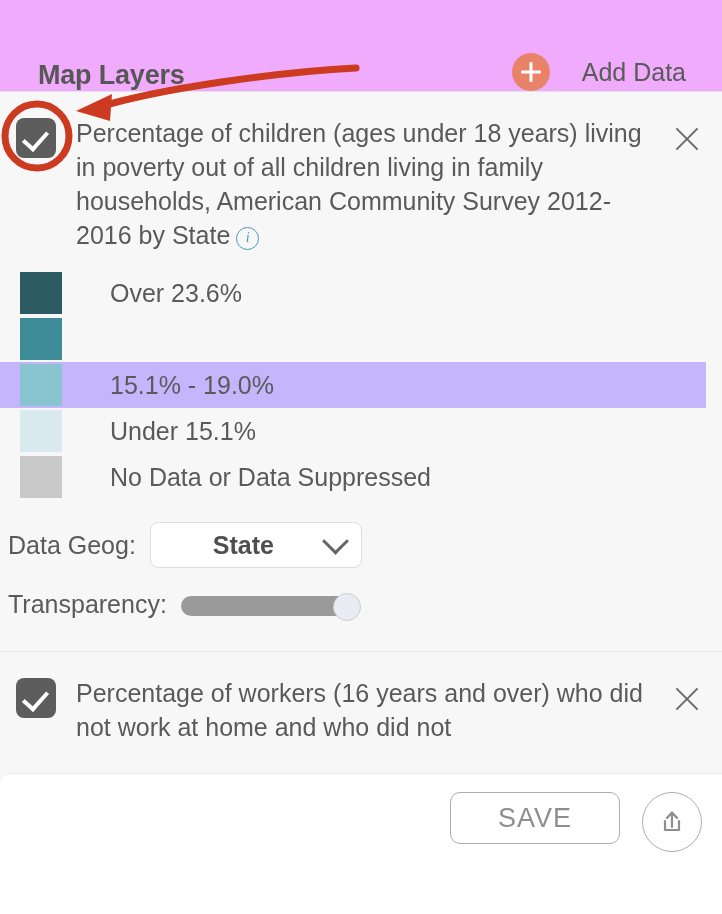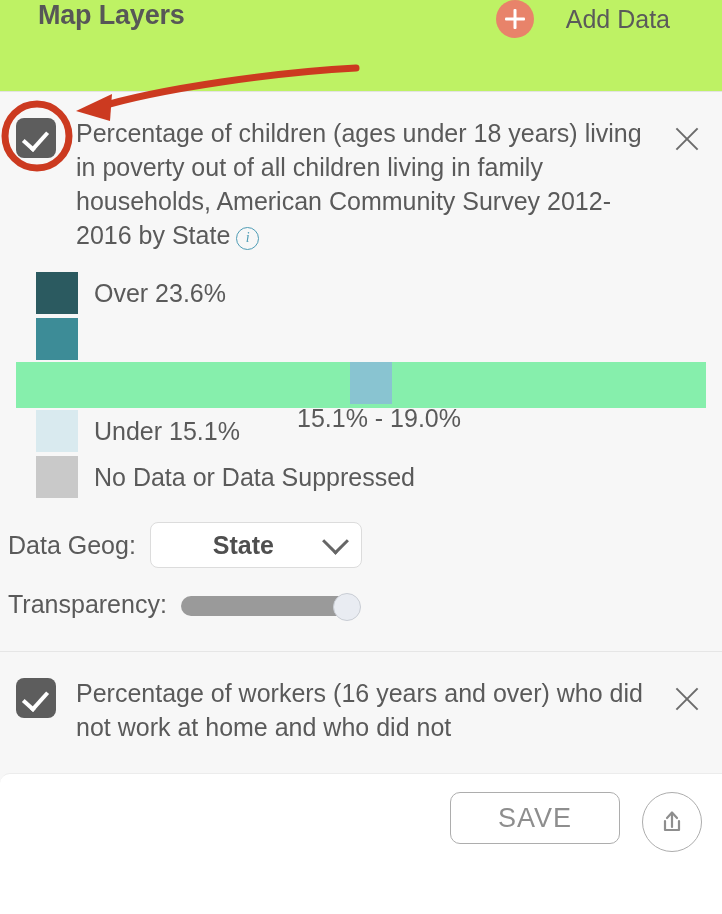--- a/index.html
+++ b/index.html
@@ -20,26 +20,26 @@
     position: absolute;
     inset: 0;
     background: #f7f7f7;
     display: flex;
     flex-direction: column;
   }
 
   
   #header {
     height: 92px;
-    background: #bef264;
+    background: #f0abfc;
     border-bottom: 1px solid #e3e3e3;
     box-sizing: border-box;
     display: flex;
-    align-items: flex-start;
-    padding: 0 52px 0 38px;
+    align-items: flex-end;
+    padding: 0 36px 0 38px;
     flex: 0 0 auto;
     position: relative;
   }
   #panel-title {
     font-size: 27px;
     font-weight: bold;
     color: #575757;
     letter-spacing: -0.2px;
   }
   #add-data {
@@ -170,25 +170,25 @@
   
   .legend {
     margin-top: 18px;
     padding: 0 0 0 0;
   }
   .legend-row {
     display: flex;
     align-items: center;
     height: 46px;
     padding-left: 20px;
-    margin: 0 16px 0 16px;
+    margin: 0 16px 0 0;
+    gap: 32px;
   }
   .legend-row.highlighted {
-    background: #86efac;
-    flex-direction: column;
+    background: #c4b5fd;
   }
   .swatch {
     width: 42px;
     height: 42px;
     flex: 0 0 auto;
   }
   .legend-label {
     font-size: 25px;
     color: #5a5a5a;
     padding-left: 16px;

